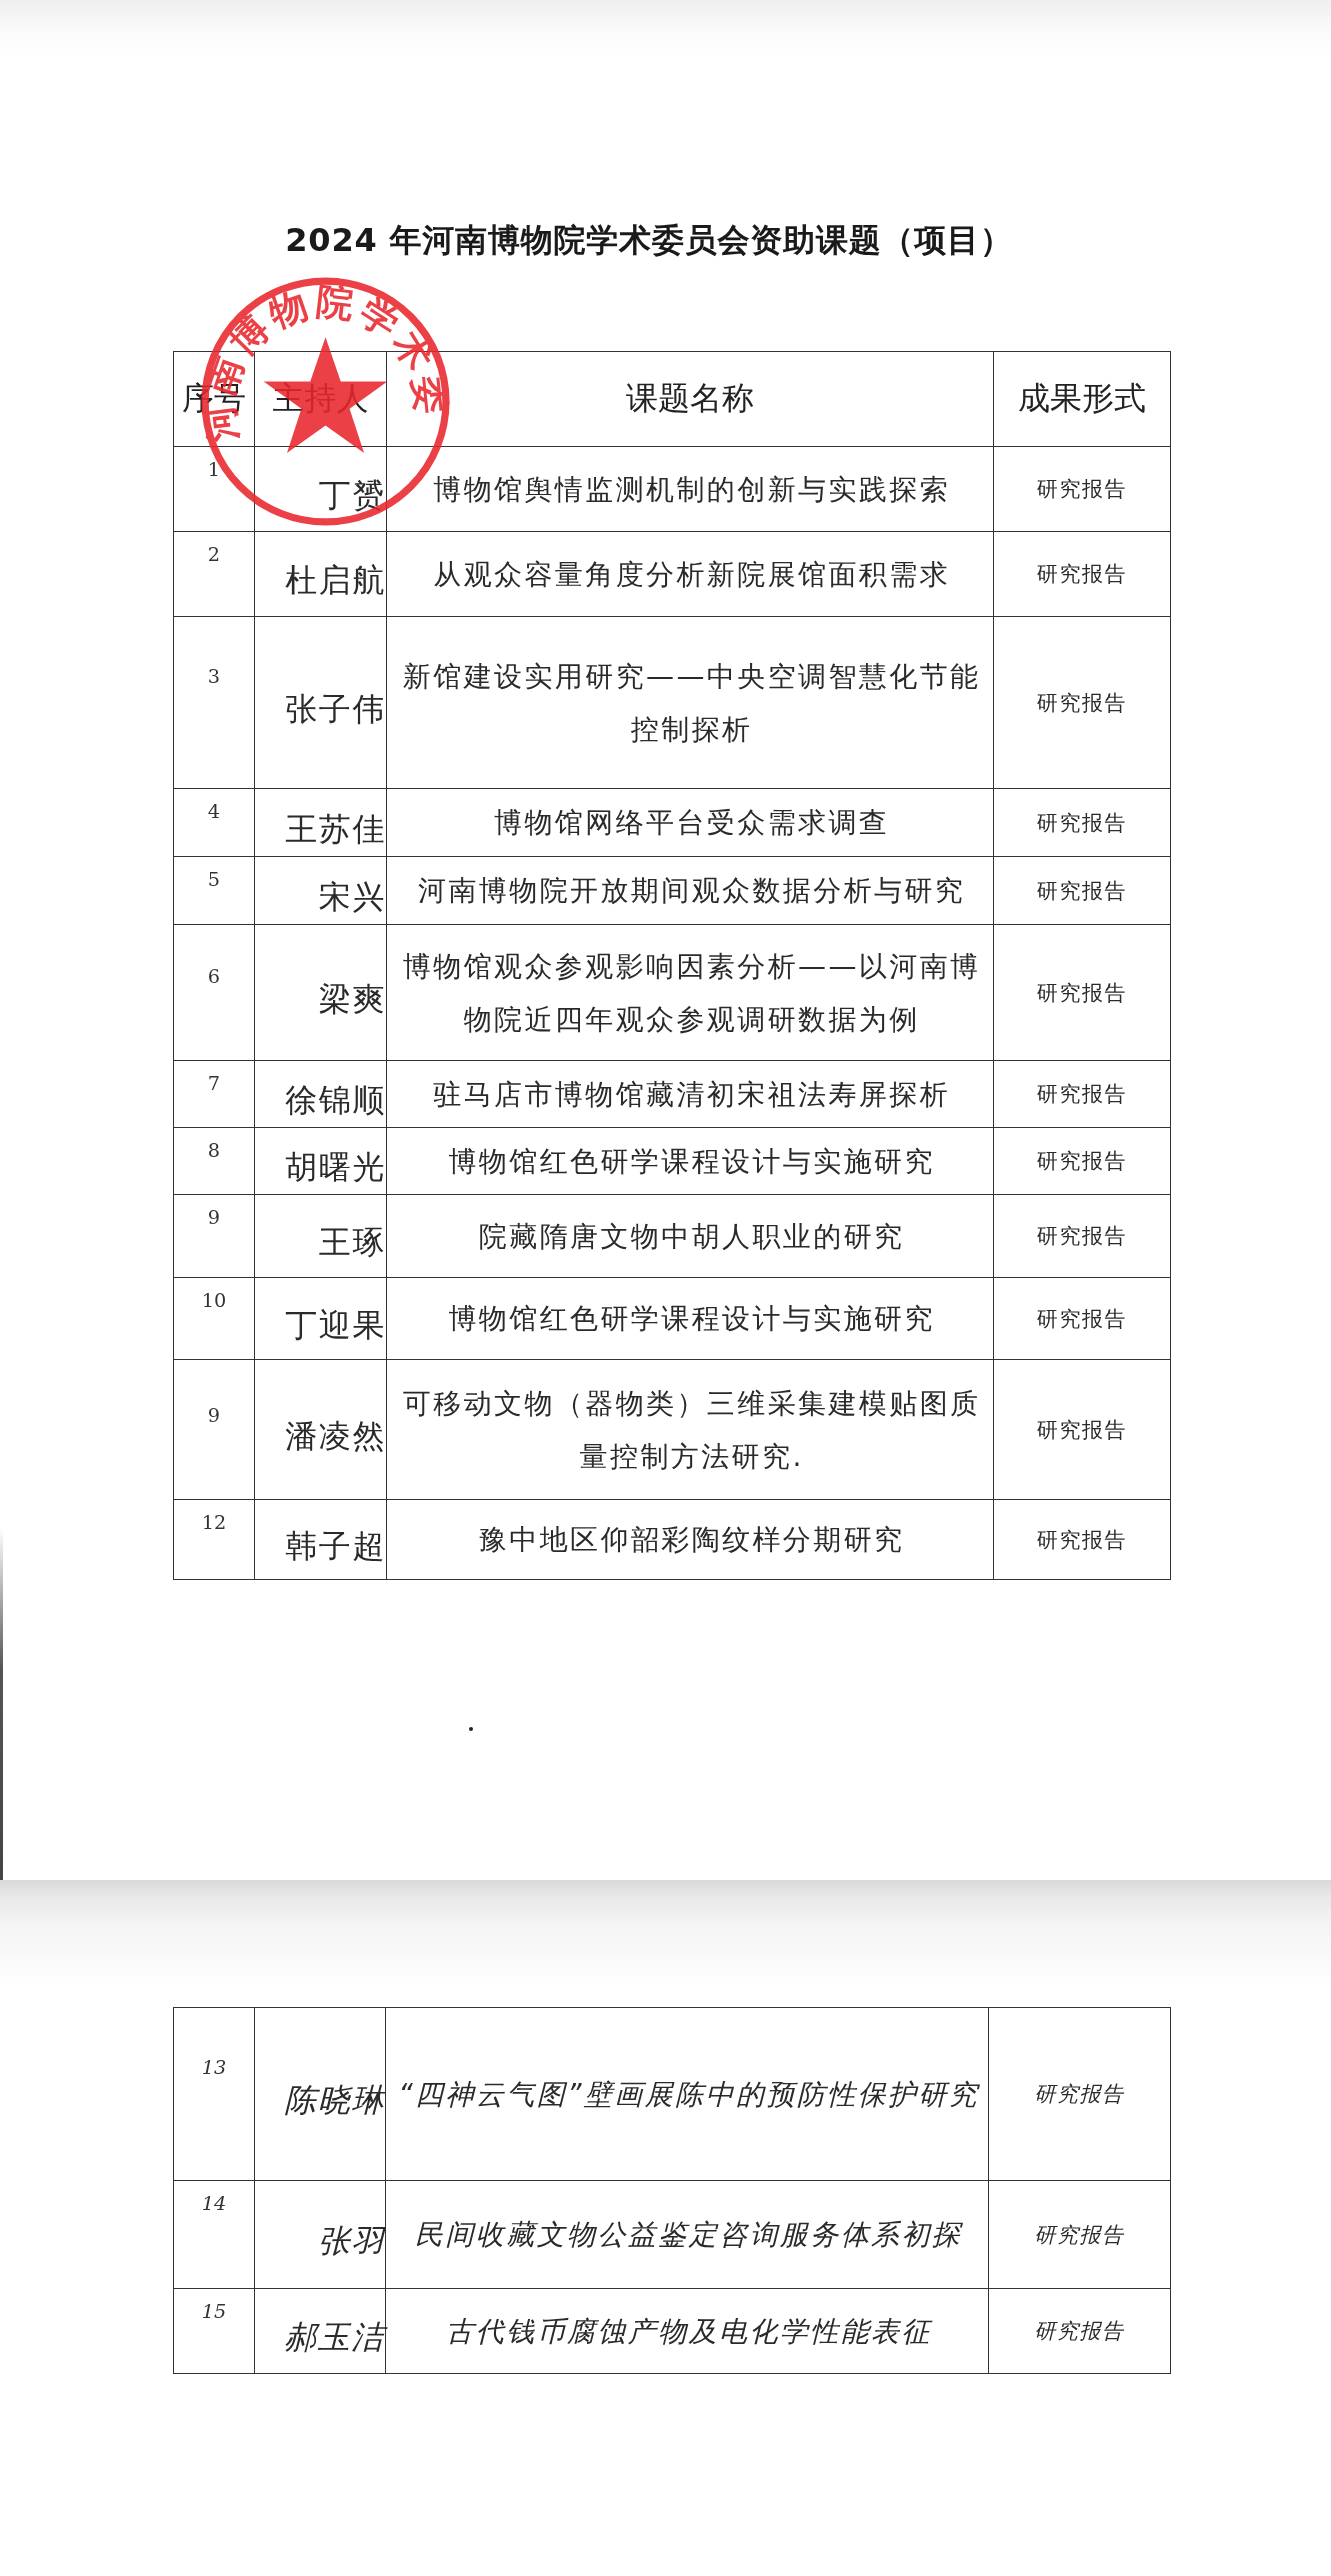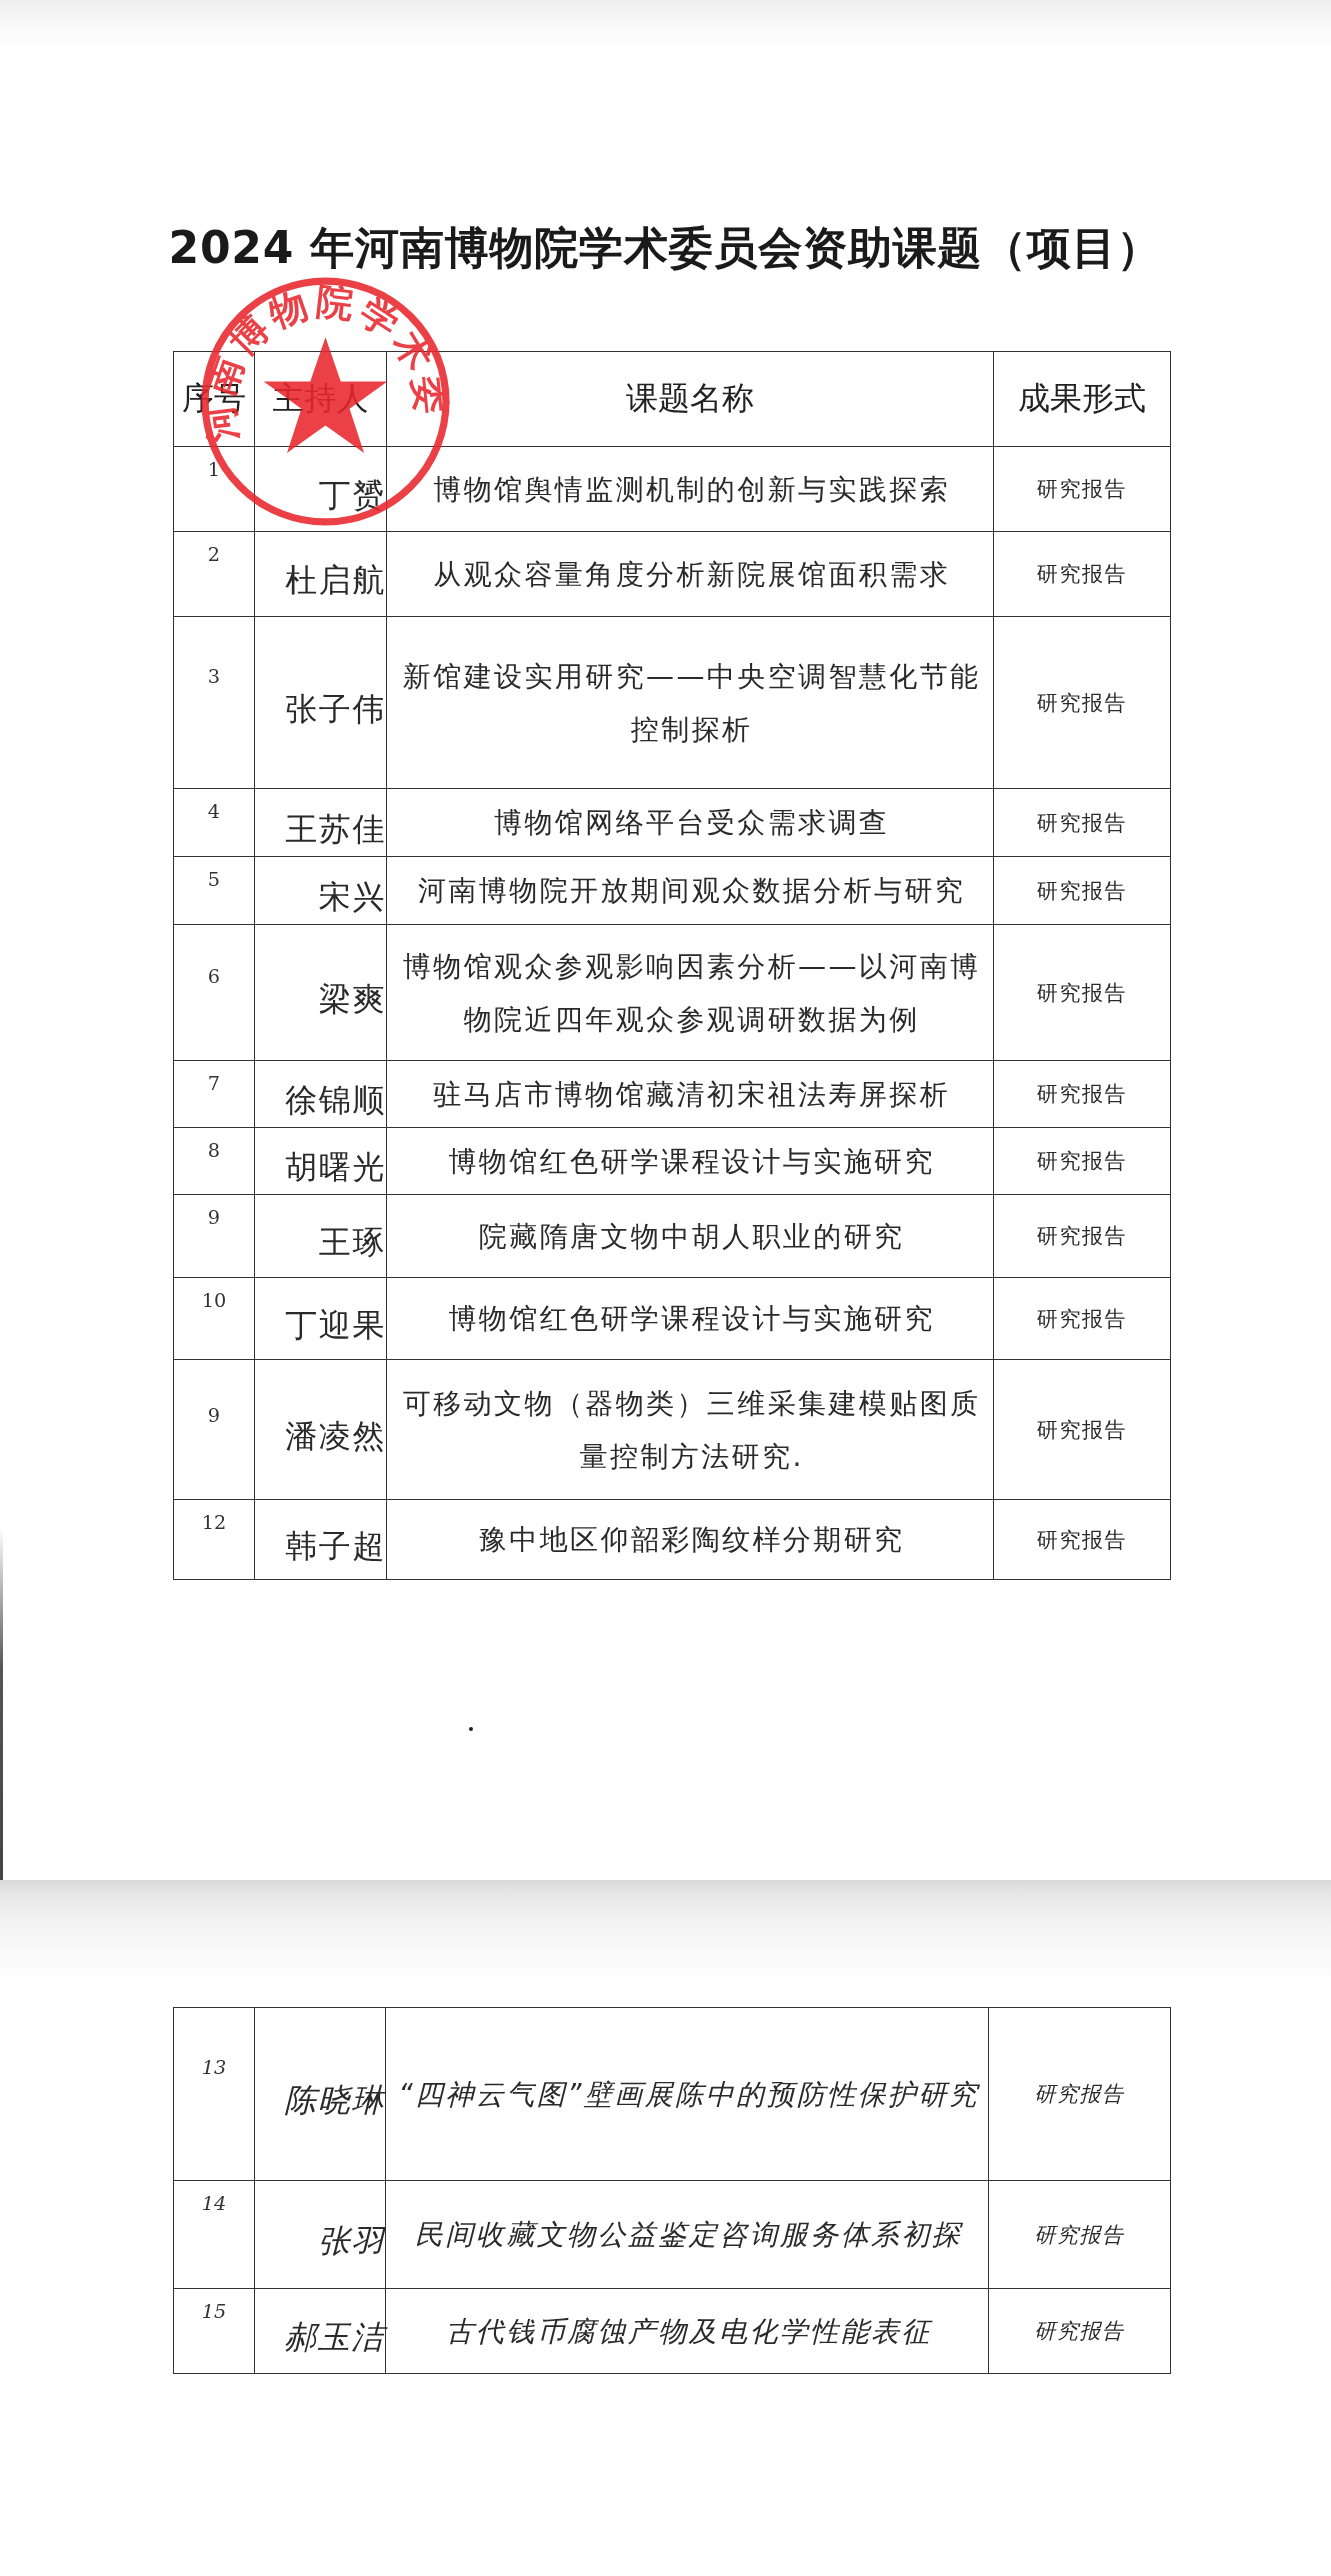--- a/index.html
+++ b/index.html
@@ -49,24 +49,23 @@
     }
 
     .doc-title {
       position: absolute;
       top: 219px;
       left: 0;
       width: 1298px;
       text-align: center;
       font-family: "DejaVu Sans", "Liberation Sans", sans-serif;
       font-weight: bold;
-      font-size: 44px;
+      font-size: 32px;
       letter-spacing: 0.8px;
       color: #1a1a1a;
-      padding-left: 16px;
     }
 
     table.grid {
       position: absolute;
       border-collapse: collapse;
       table-layout: fixed;
       font-family: "DejaVu Sans", "Liberation Sans", sans-serif;
       color: #2a2a2a;
     }
     table.grid td, table.grid th {

